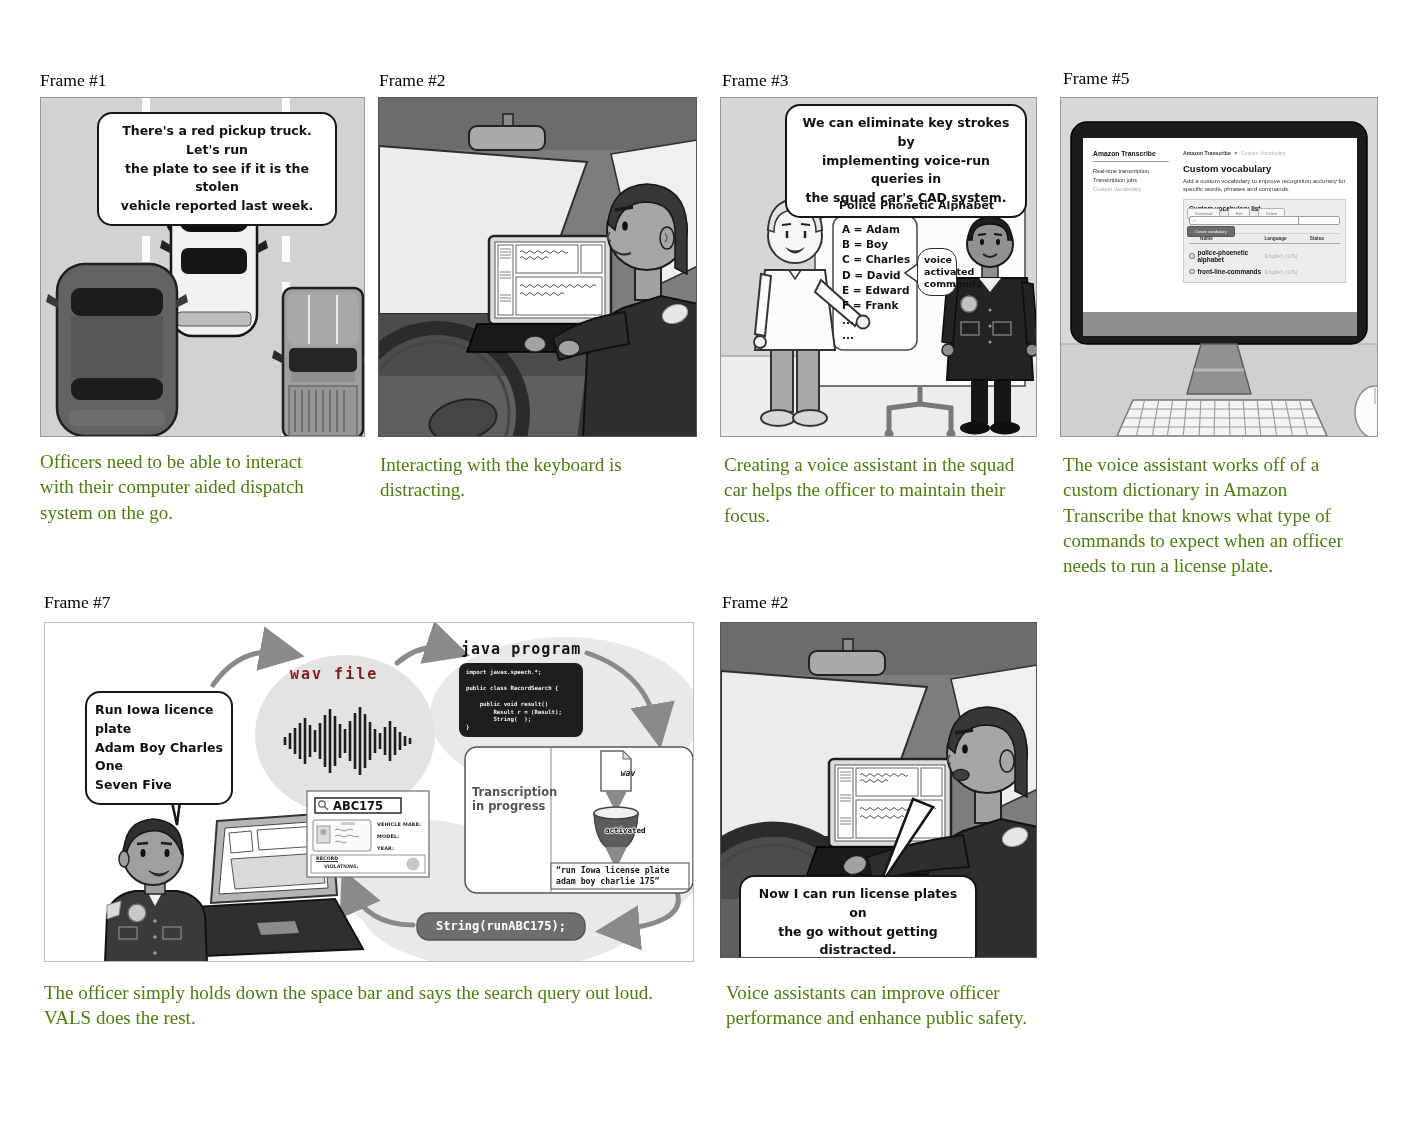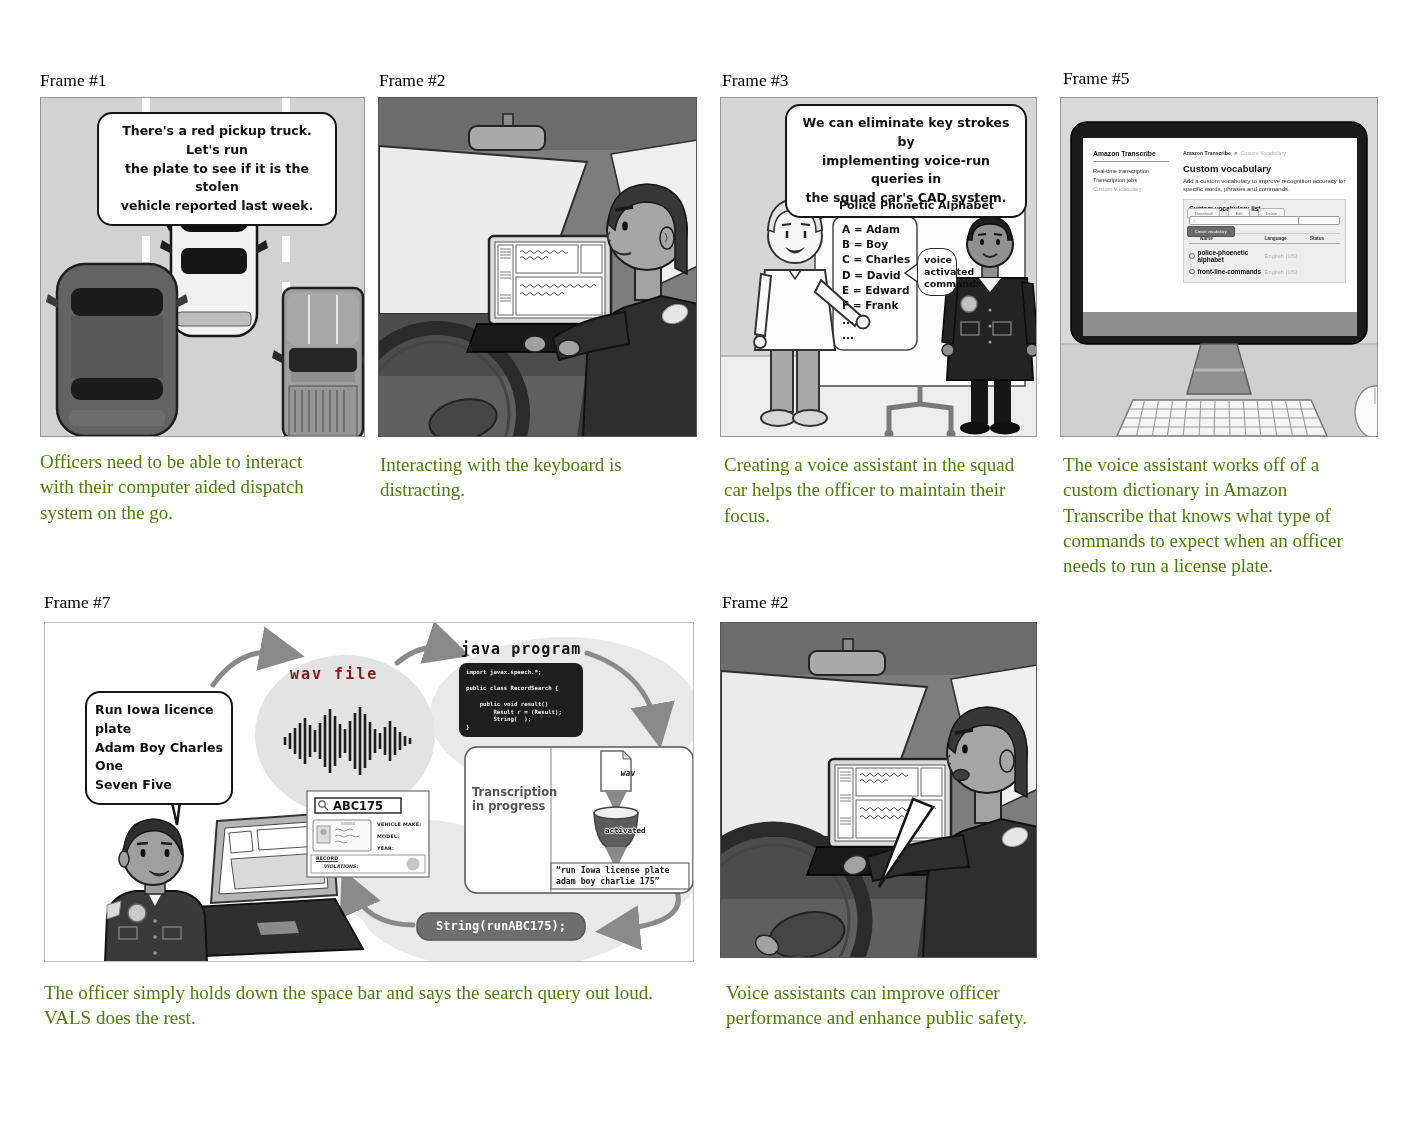--- a/index.html
+++ b/index.html
@@ -554,14 +554,17 @@
       <circle cx="266" cy="130" r="40" fill="#a6a6a6" stroke="#1c1c1c" stroke-width="2"></circle>
       <path d="M227,124 Q230,86 266,84 Q304,86 306,126 L306,174 L294,168 L294,130 Q292,102 264,102 Q238,104 234,130 Z" fill="#373737" stroke="#161616" stroke-width="1.5"></path>
       <ellipse cx="286" cy="138" rx="7" ry="11" fill="#a6a6a6" stroke="#1a1a1a" stroke-width="1.5"></ellipse>
       <line x1="234" y1="110" x2="252" y2="107" stroke="#1a1a1a" stroke-width="3.5"></line>
       <ellipse cx="244" cy="126" rx="2.8" ry="4.5" fill="#101010"></ellipse>
       <path d="M229,132 q-5,7 1,9" stroke="#4a4a4a" stroke-width="1.5" fill="none"></path>
       <ellipse cx="240" cy="152" rx="8" ry="5.5" fill="#3f3f3f" stroke="#222" stroke-width="1.5"></ellipse>
       <polygon points="192,176 212,184 158,264" fill="#ffffff" stroke="#161616" stroke-width="2.5"></polygon>
     </g>
   </svg>
+  <div class="bubble" style="left:18px; top:252px; width:238px;">Now I can run license plates on
+the go without getting
+distracted.</div>
 </div>
 <div class="caption" style="left:726px; top:980px; width:315px;">Voice assistants can improve officer performance and enhance public safety.</div>
 
 </body></html>

